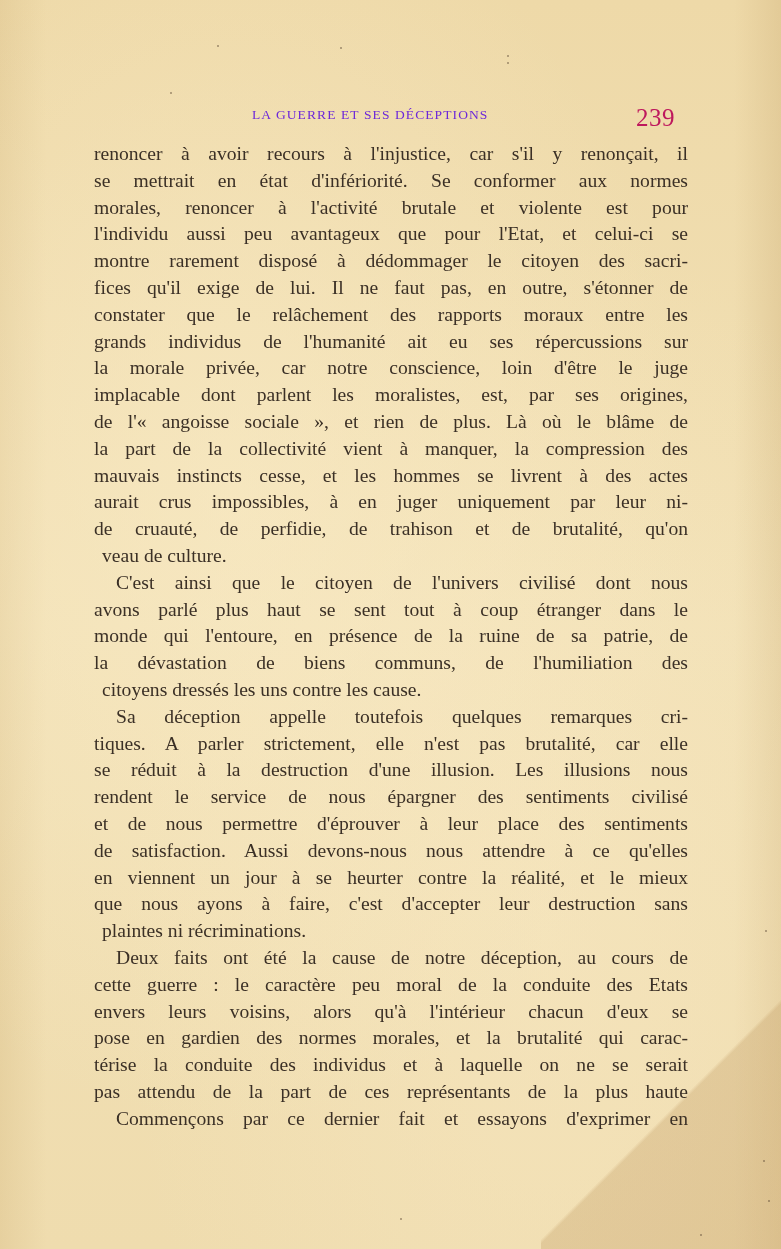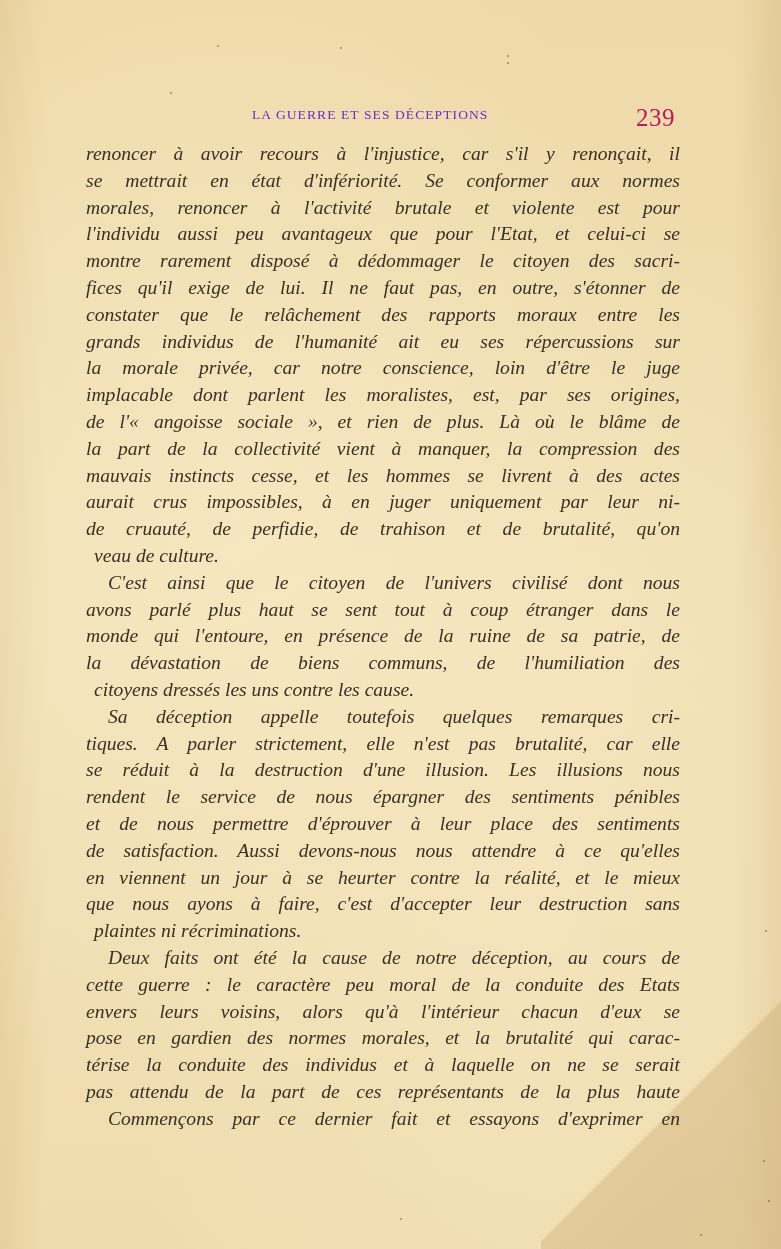--- a/index.html
+++ b/index.html
@@ -56,23 +56,22 @@
       position: absolute;
       left: 636px;
       top: 0px;
       font-size: 25px;
       color: #be185d;
       letter-spacing: 0.5px;
     }
     .body-text {
       position: absolute;
       top: 141px;
-      left: 86px;
+      left: 94px;
       width: 594px;
-      font-style: italic;
     }
     .line {
       display: block;
       height: 26.8px;
       line-height: 26.8px;
       font-size: 19.6px;
       white-space: nowrap;
       text-align: justify;
       text-align-last: justify;
       color: #3b3026;
@@ -134,21 +133,21 @@
     <span class="line">avons parlé plus haut se sent tout à coup étranger dans le</span>
     <span class="line">monde qui l'entoure, en présence de la ruine de sa patrie, de</span>
     <span class="line">la dévastation de biens communs, de l'humiliation des</span>
     <span class="line last">citoyens dressés les uns contre les cause.</span>
   </div>
 
   <div>
     <span class="line indent">Sa déception appelle toutefois quelques remarques cri-</span>
     <span class="line">tiques. A parler strictement, elle n'est pas brutalité, car elle</span>
     <span class="line">se réduit à la destruction d'une illusion. Les illusions nous</span>
-    <span class="line">rendent le service de nous épargner des sentiments pénibles</span>
+    <span class="line">rendent le service de nous épargner des sentiments civilisé</span>
     <span class="line">et de nous permettre d'éprouver à leur place des sentiments</span>
     <span class="line">de satisfaction. Aussi devons-nous nous attendre à ce qu'elles</span>
     <span class="line">en viennent un jour à se heurter contre la réalité, et le mieux</span>
     <span class="line">que nous ayons à faire, c'est d'accepter leur destruction sans</span>
     <span class="line last">plaintes ni récriminations.</span>
   </div>
 
   <div>
     <span class="line indent">Deux faits ont été la cause de notre déception, au cours de</span>
     <span class="line">cette guerre : le caractère peu moral de la conduite des Etats</span>

